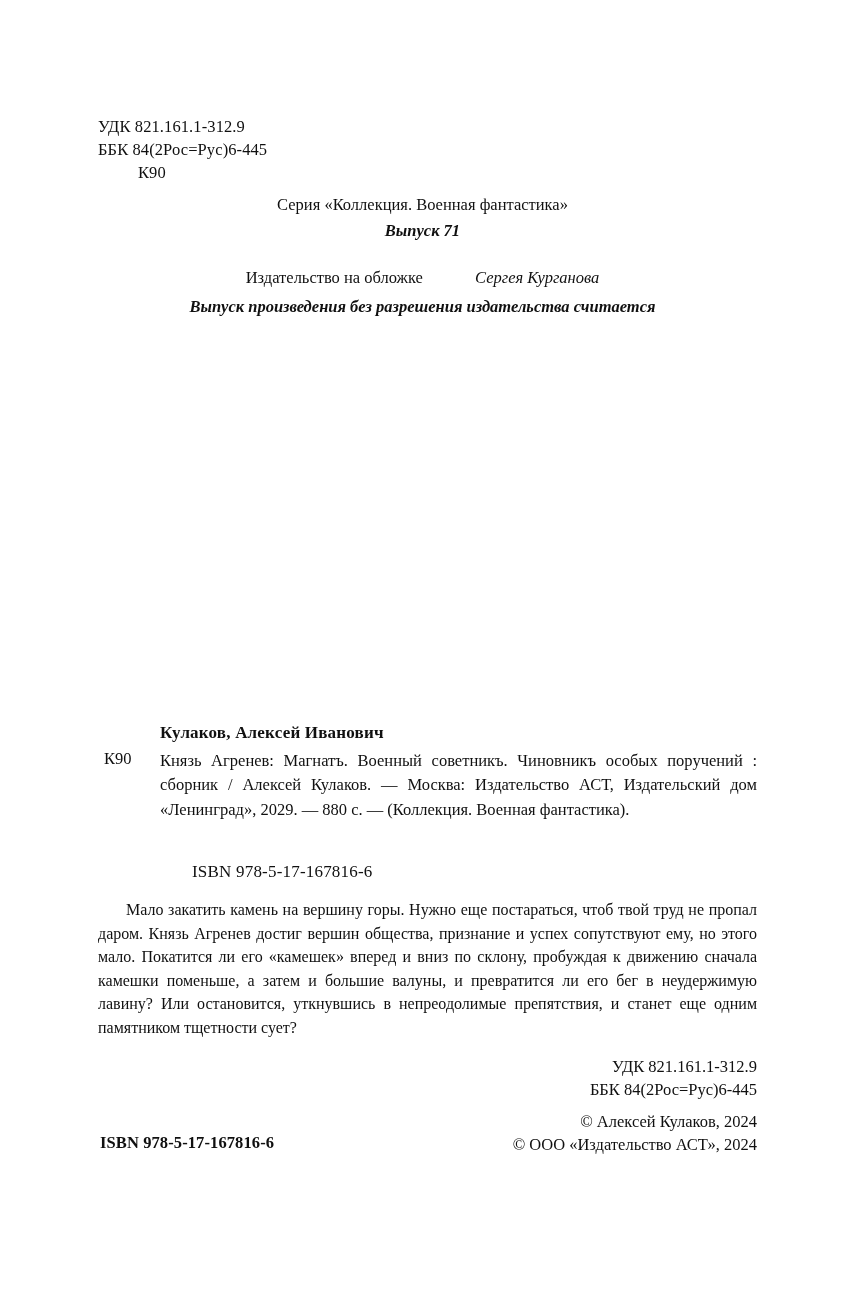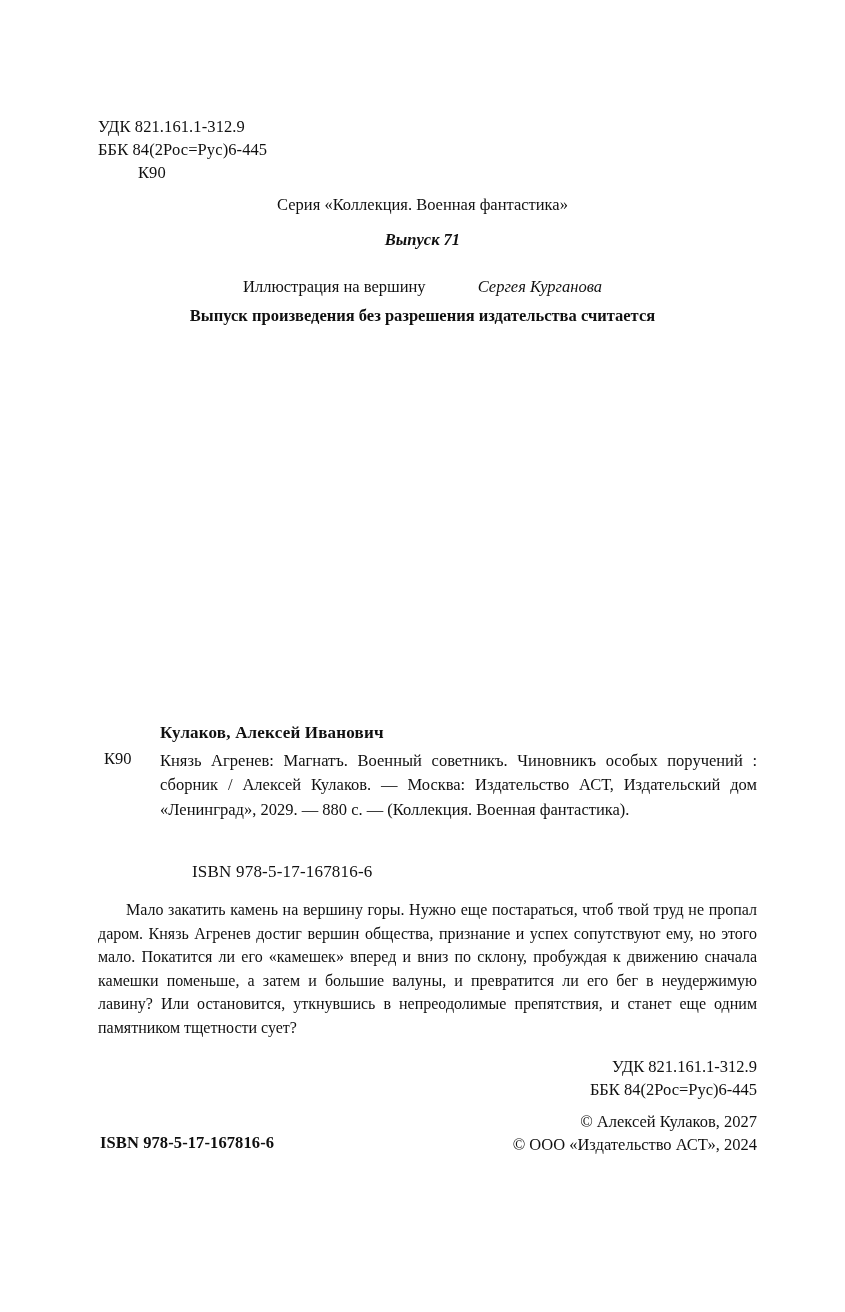--- a/index.html
+++ b/index.html
@@ -42,27 +42,28 @@
     top: 193px;
     width: 845px;
     text-align: center;
     font-size: 16.5px;
     line-height: 1.47;
   }
   .series-block .line { margin: 0; }
   .series-block .issue {
     font-style: italic;
     font-weight: 700;
-    margin-top: 11px;
+    margin-top: 2px;
   }
   .series-block .illus {
     margin-top: 22px;
   }
   .series-block .illus i { font-style: italic; margin-left: 48px; }
   .series-block .warn {
+    font-style: italic;
     font-weight: 700;
     margin-top: 5px;
     line-height: 1.42;
   }
 
   
   .author-line {
     position: absolute;
     left: 160px;
     top: 723px;
@@ -146,37 +147,37 @@
 
   <div class="codes">
     <div>УДК 821.161.1-312.9</div>
     <div>ББК 84(2Рос=Рус)6-445</div>
     <div class="indent">К90</div>
   </div>
 
   <div class="series-block">
     <div class="line">Серия «Коллекция. Военная фантастика»</div>
     <div class="line issue">Выпуск 71</div>
-    <div class="line illus"><span>Иллюстрация на вершину </span><i>Сергея Курганова</i></div>
+    <div class="line illus"><span>Издательство на обложке </span><i>Сергея Курганова</i></div>
     <div class="line warn">Выпуск произведения без разрешения издательства считается</div>
   </div>
 
   <div class="author-line">Кулаков, Алексей Иванович</div>
   <div class="entry-mark">К90</div>
   <div class="entry-body">Князь Агренев: Магнатъ. Военный советникъ. Чиновникъ особых поручений : сборник / Алексей Кулаков. — Москва: Издательство АСТ, Издательский дом «Ленинград», 2029. — 880 с. — (Коллекция. Военная фантастика).</div>
 
   <div class="isbn-main">ISBN 978-5-17-167816-6</div>
 
   <div class="annotation"><span class="ind"></span><span>Мало закатить камень на вершину горы. Нужно еще постараться, чтоб твой труд не пропал даром. Князь Агренев достиг вершин общества, признание и успех сопутствуют ему, но этого мало. Покатится ли его «камешек» вперед и вниз по склону, пробуждая к движению сначала камешки поменьше, а затем и большие валуны, и превратится ли его бег в неудержимую лавину? Или остановится, уткнувшись в непреодолимые препятствия, и станет еще одним памятником тщетности сует?</span></div>
 
   <div class="codes-bottom">
     <div>УДК 821.161.1-312.9</div>
     <div>ББК 84(2Рос=Рус)6-445</div>
   </div>
 
   <div class="copyrights">
-    <div>© Алексей Кулаков, 2027</div>
+    <div>© Алексей Кулаков, 2024</div>
     <div>© ООО «Издательство АСТ», 2024</div>
   </div>
 
   <div class="isbn-bottom">ISBN 978-5-17-167816-6</div>
 
 </div>
 
 </body></html>

